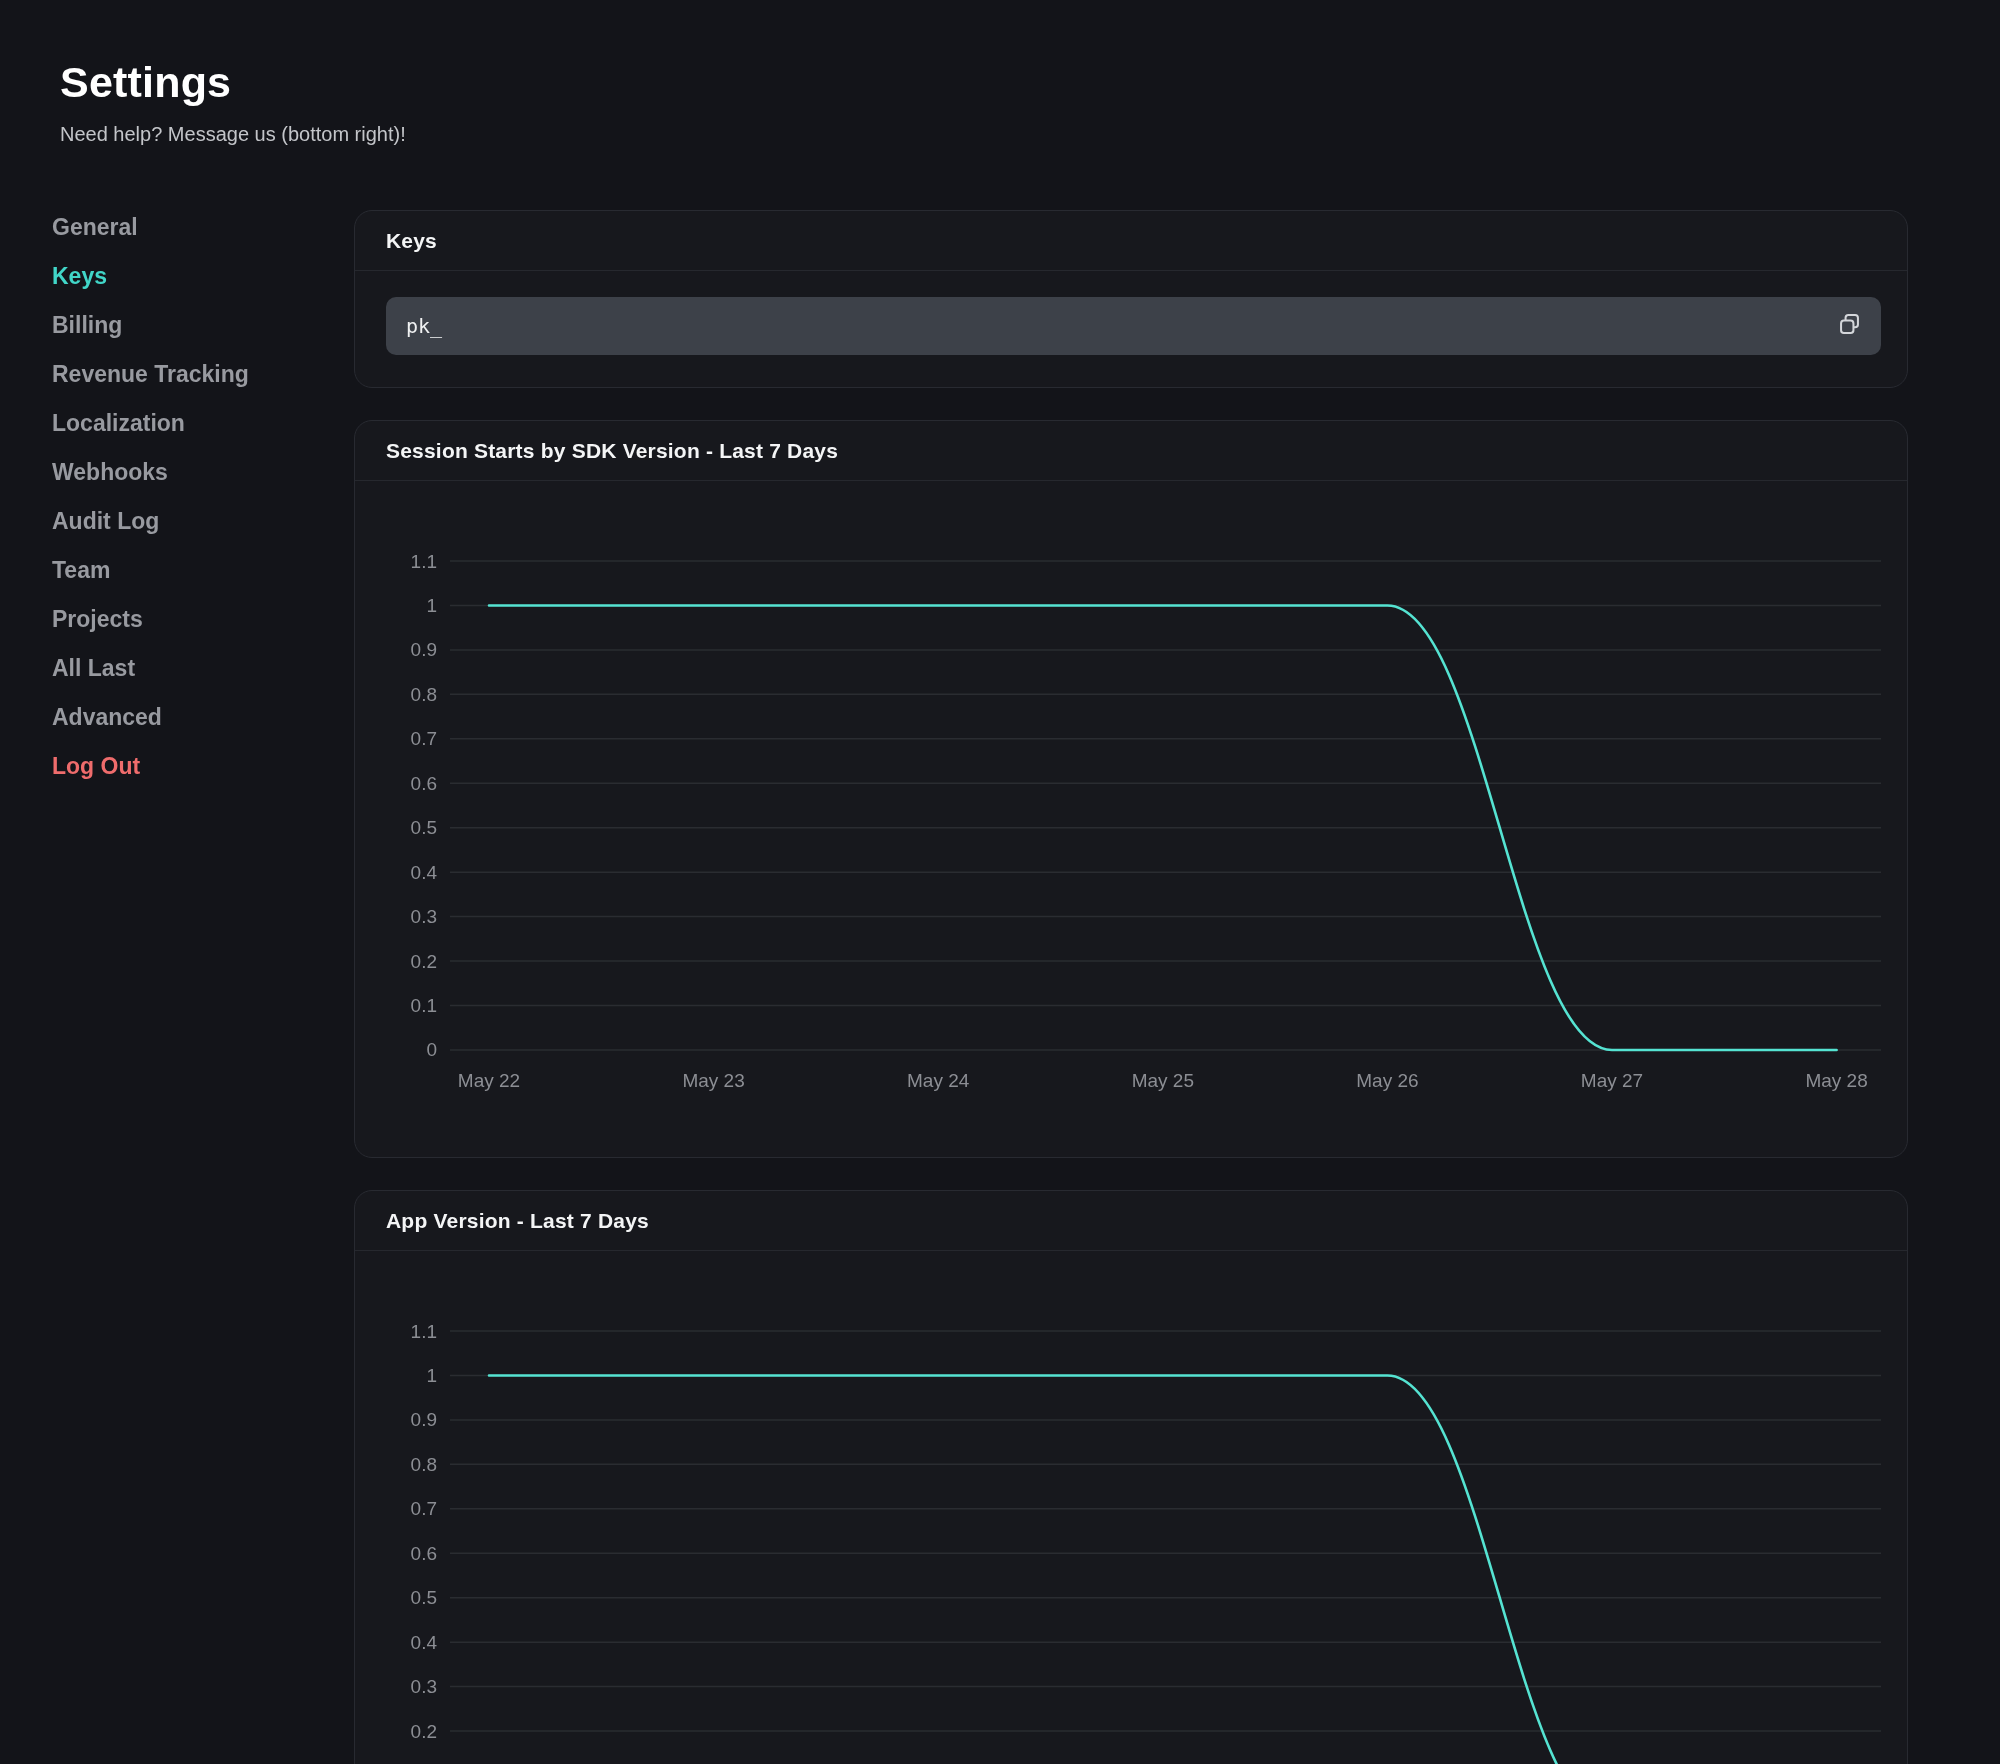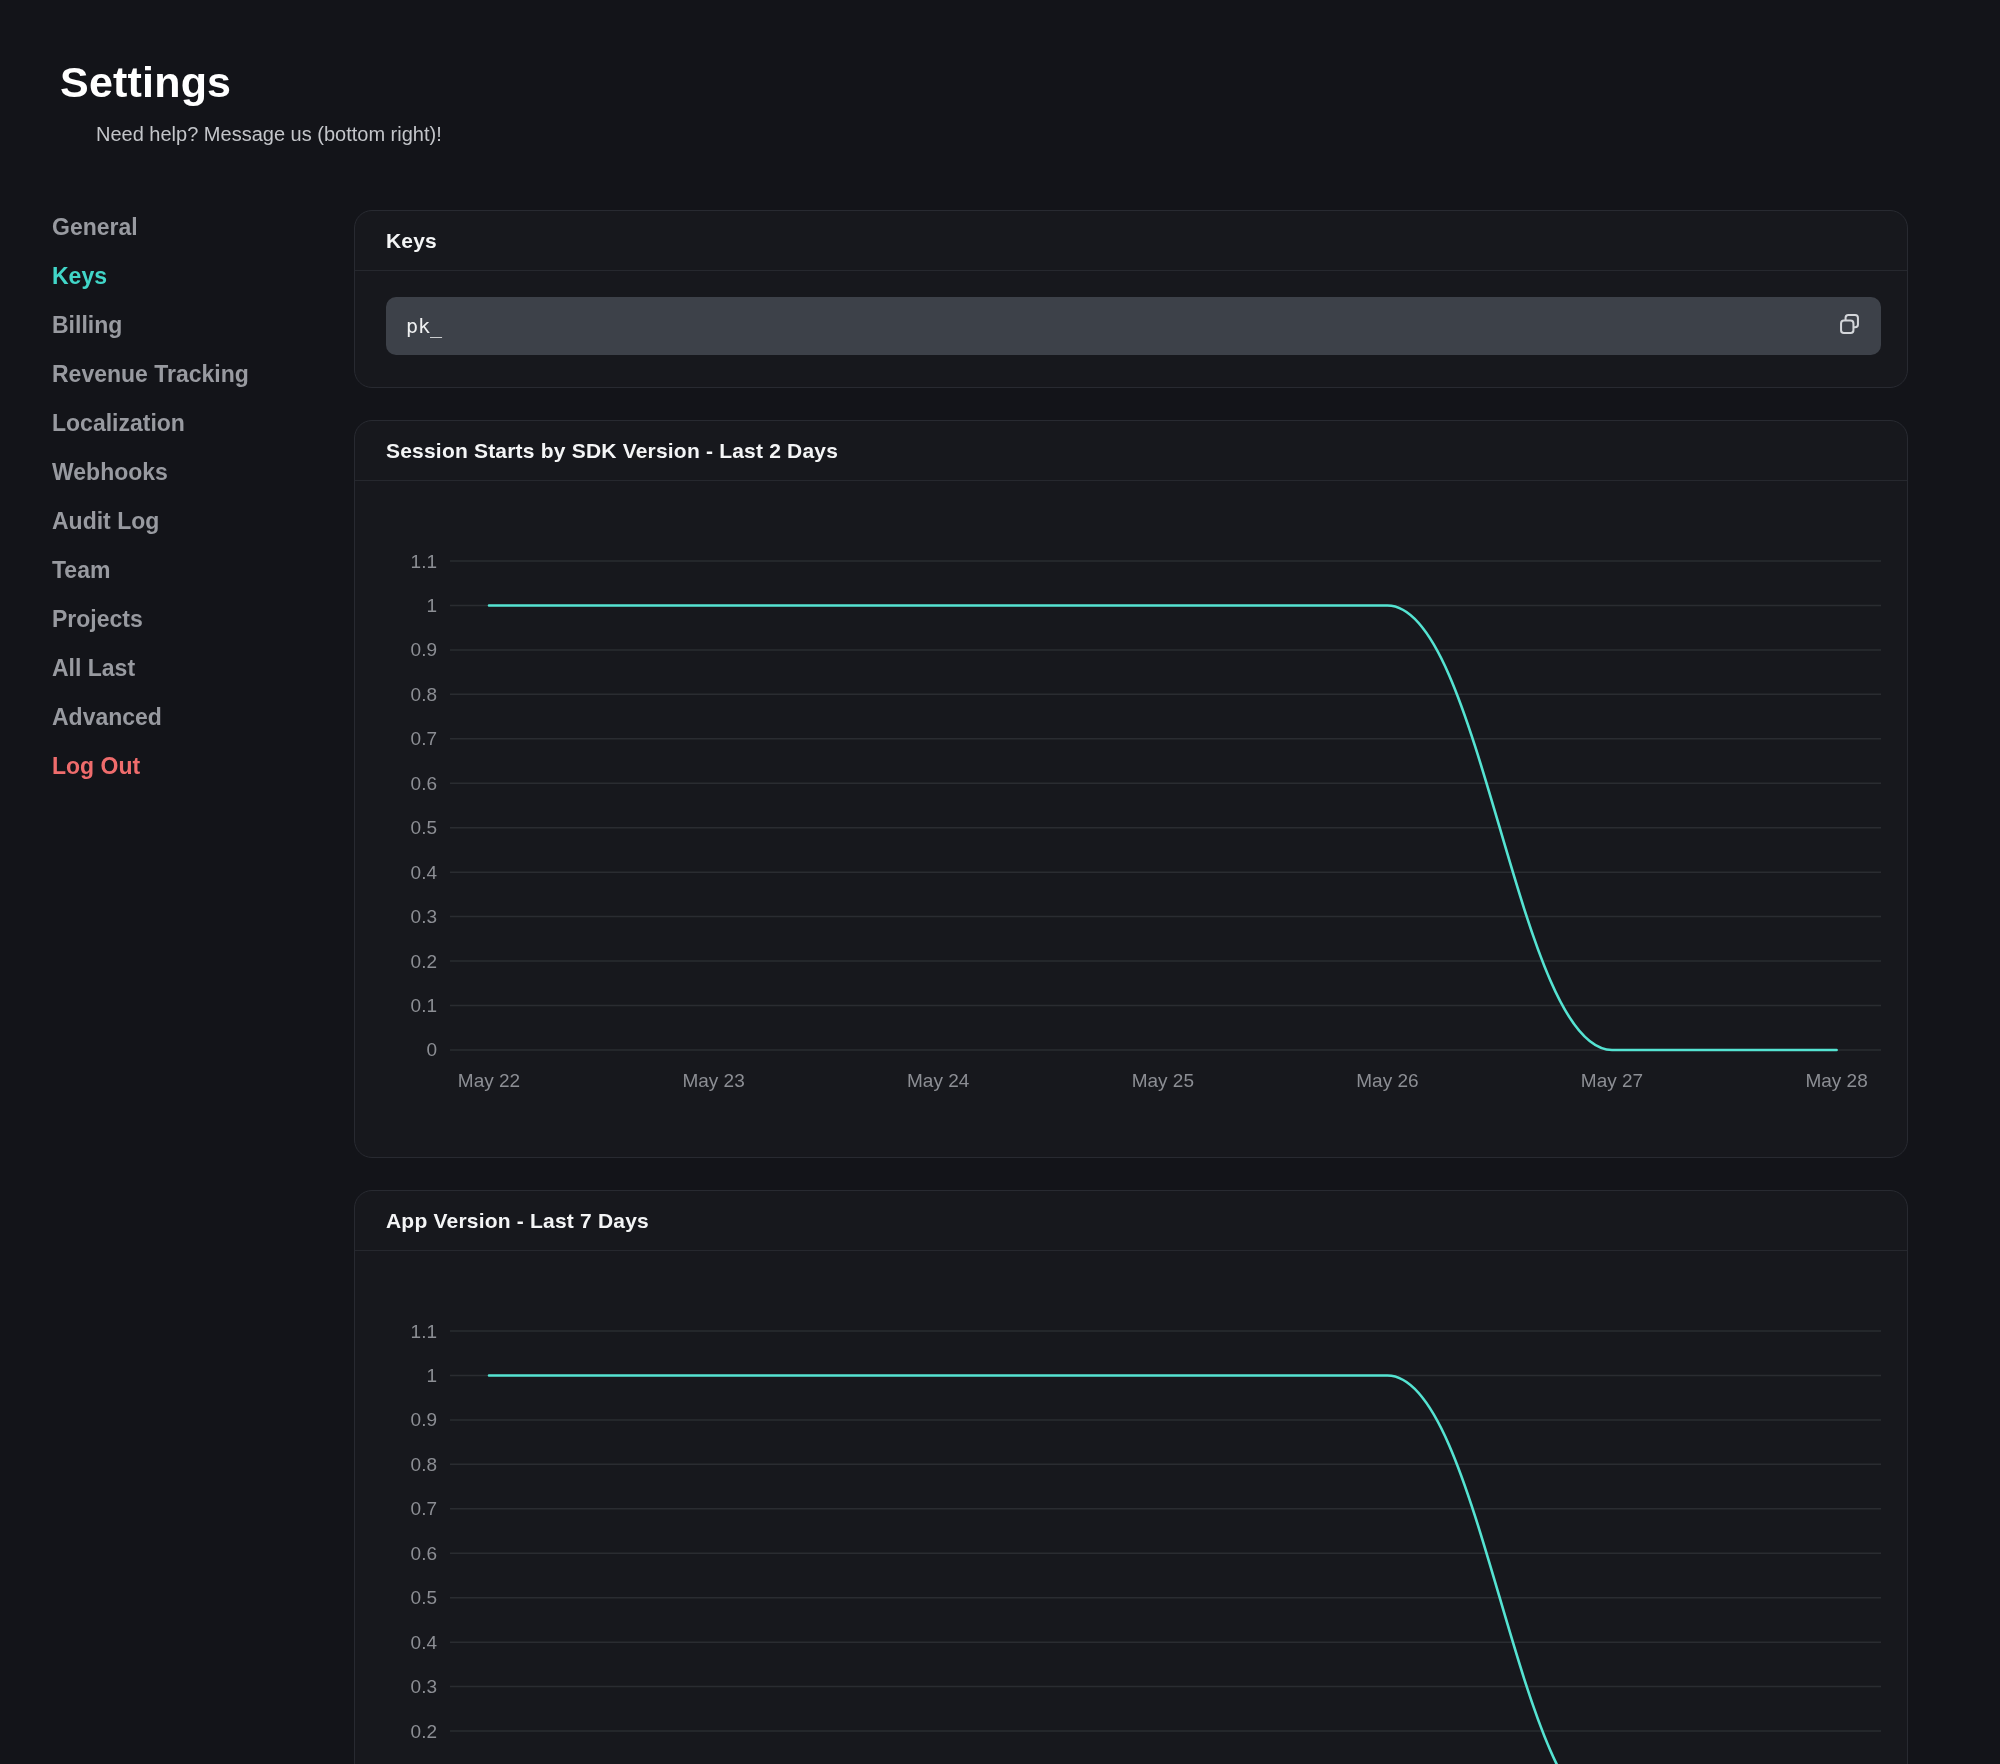--- a/index.html
+++ b/index.html
@@ -8,21 +8,21 @@
     position:relative;
     width:2000px; height:1764px;
     background:#131419;
     overflow:hidden;
     font-family:"Liberation Sans", sans-serif;
     color:#e8e9eb;
   }
   
   .page-header { position:absolute; left:60px; top:58px; }
   .page-title { font-size:43px; font-weight:700; color:#ffffff; letter-spacing:.2px; }
-  .page-subtitle { margin-top:16px; font-size:20px; color:#c3c5c9;margin-left:36px; }
+  .page-subtitle { margin-top:16px; font-size:20px; color:#c3c5c9; }
 
   
   .sidebar { position:absolute; left:52px; top:212px; width:250px; display:flex; flex-direction:column;font-weight:bold; }
   .side-item {
     font-size:23px; color:#989aa0; line-height:30px;
     margin-bottom:19px; cursor:pointer; width:max-content;
   }
   .side-item.active { color:#41d6c8; }
   .side-item.danger { color:#ef6c6c; }
 
@@ -109,21 +109,21 @@
                 <rect x="4.5" y="8.5" width="11" height="11" rx="2.5" fill="#3d4149"></rect>
               </svg>
             </span>
           </button>
         </div>
       </div>
     </section>
 
     <section class="card">
       <div class="card-header">
-        <span class="card-title">Session Starts by SDK Version - Last 2 Days</span>
+        <span class="card-title">Session Starts by SDK Version - Last 7 Days</span>
       </div>
       <div class="chart-box">
           <svg width="1552" height="676" viewBox="0 0 1552 676">
             <line x1="95" x2="1526" y1="80" y2="80" class="grid-line"></line>
             <text x="82" y="86.5" text-anchor="end" class="tick-label">1.1</text>
             <line x1="95" x2="1526" y1="124.45000000000005" y2="124.45000000000005" class="grid-line"></line>
             <text x="82" y="130.95000000000005" text-anchor="end" class="tick-label">1</text>
             <line x1="95" x2="1526" y1="168.90000000000003" y2="168.90000000000003" class="grid-line"></line>
             <text x="82" y="175.40000000000003" text-anchor="end" class="tick-label">0.9</text>
             <line x1="95" x2="1526" y1="213.35000000000002" y2="213.35000000000002" class="grid-line"></line>

